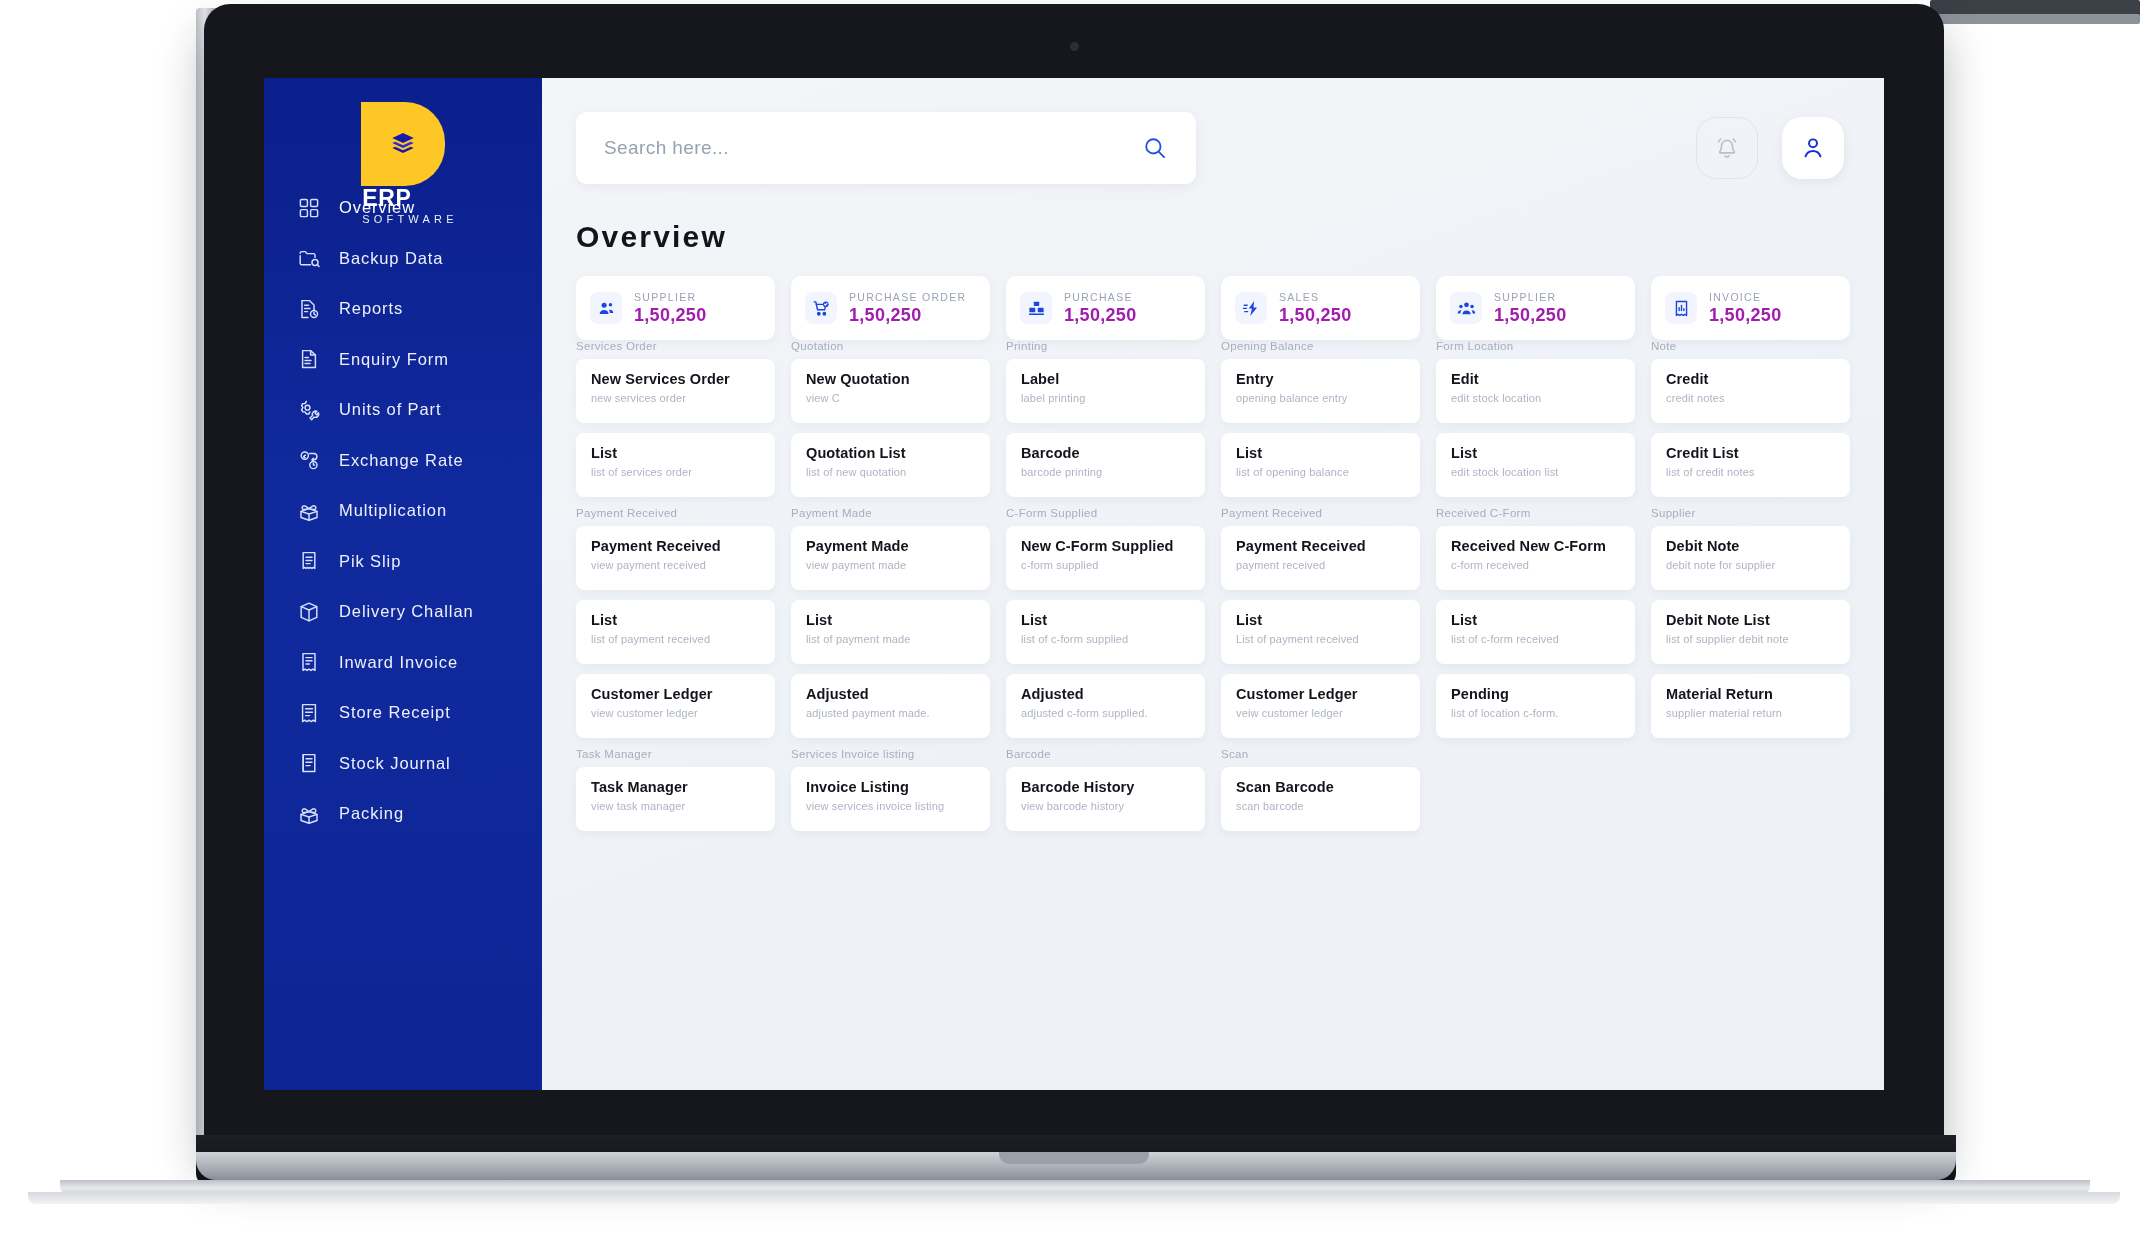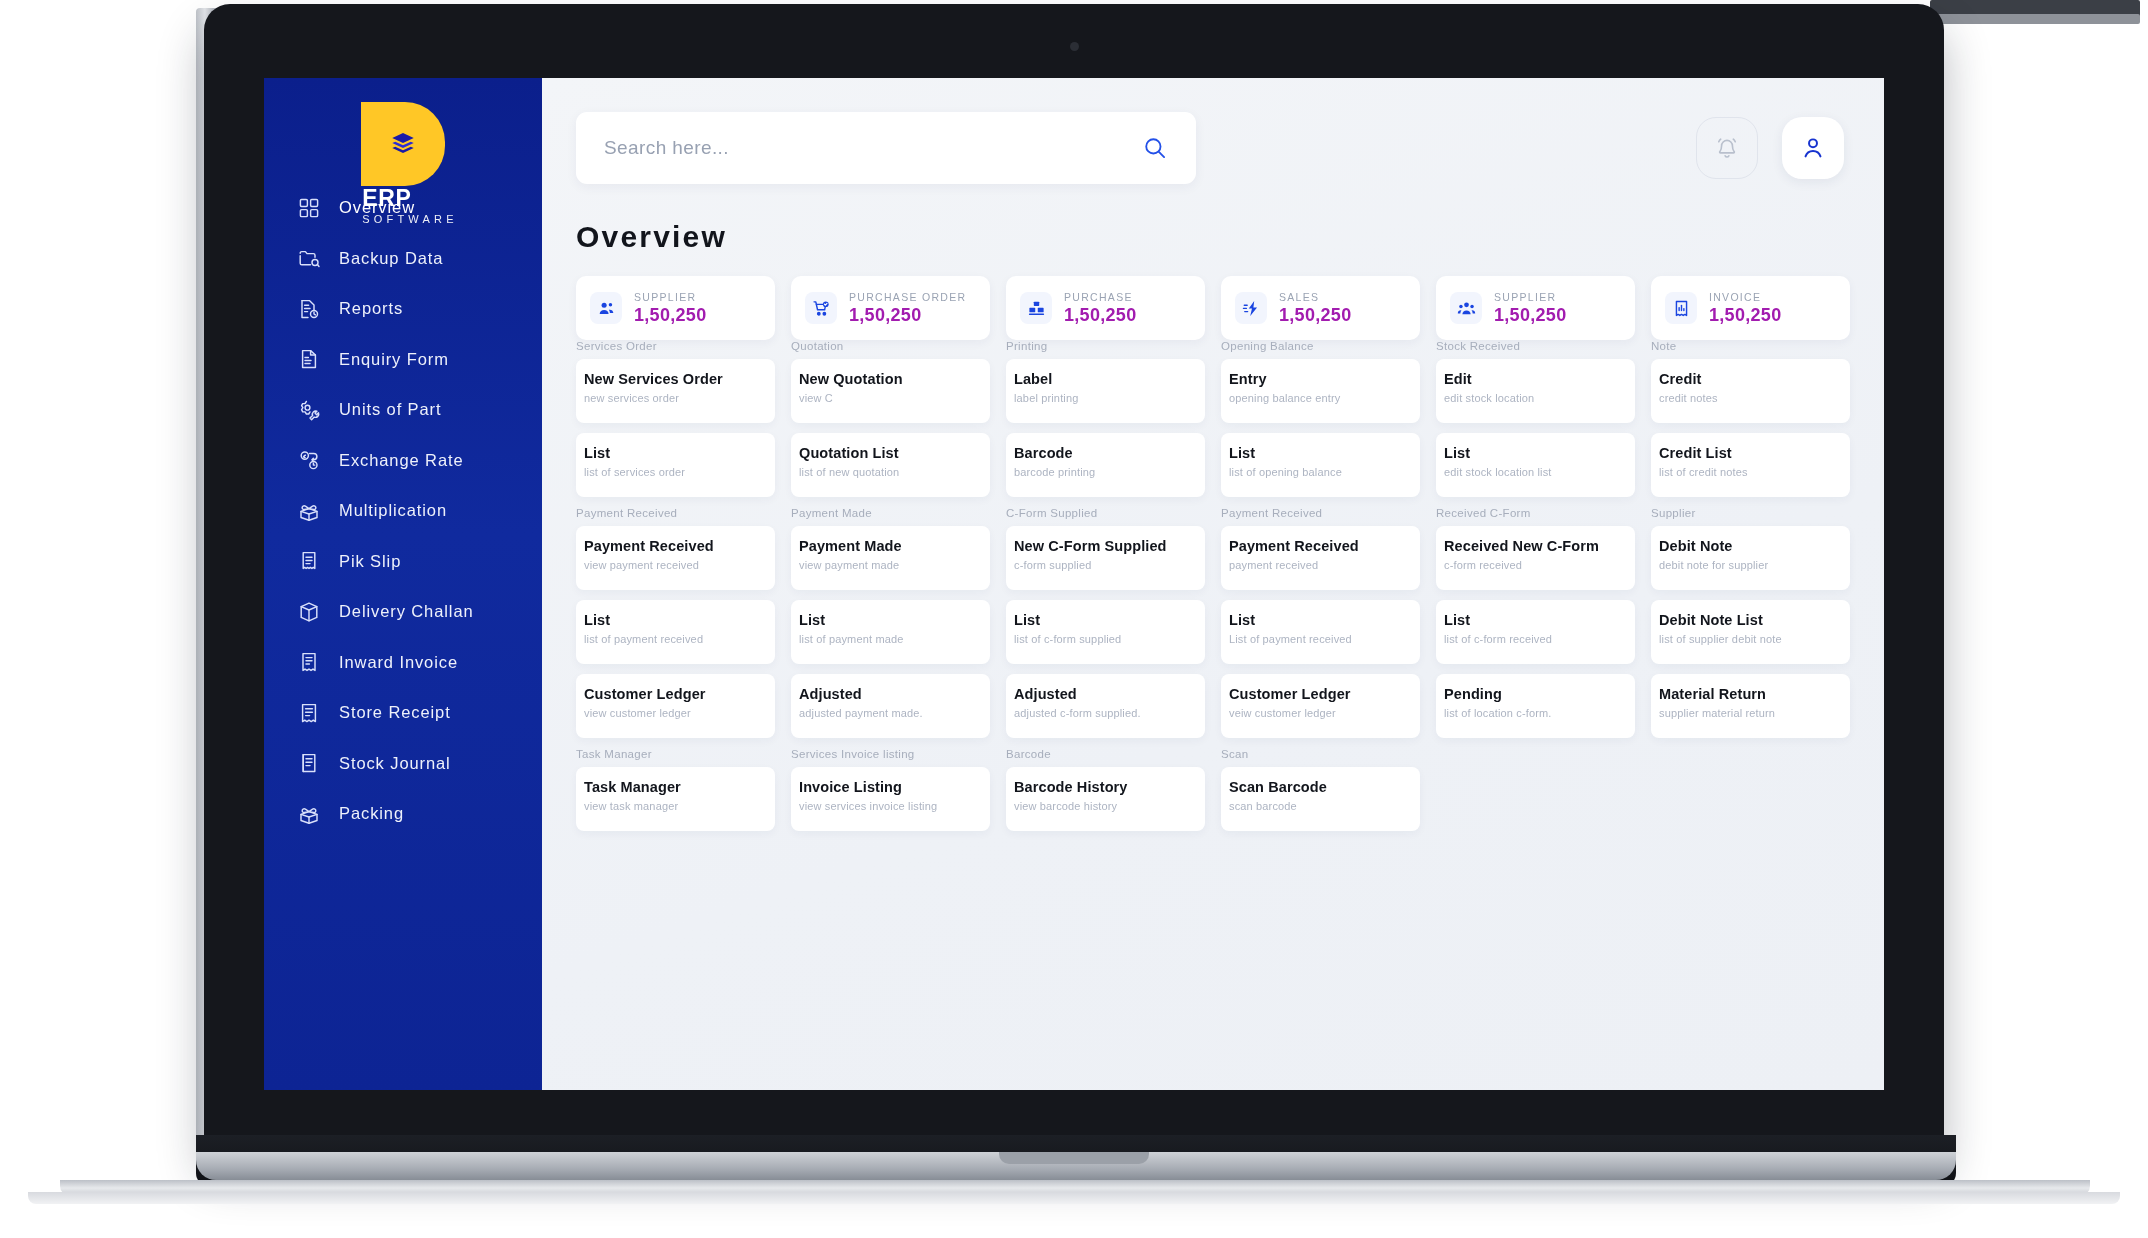--- a/index.html
+++ b/index.html
@@ -159,21 +159,21 @@
   
   .grid-block { }
   .grid-row-labels { display:flex; gap:16px; margin-bottom:7px; }
   .grid-row { display:flex; gap:16px; margin-bottom:10px; }
   .col { flex:1 1 0; min-width:0; }
   .group-label { font-size:11.5px; color:#a7aebc; letter-spacing:0.3px; }
 
   .tile {
     background:#ffffff; border-radius:8px; height:64px;
     box-shadow:0 3px 9px rgba(30,45,90,0.045);
-    padding:12px 16px 0 8px;
+    padding:12px 16px 0 15px;
   }
   .tile-title { font-size:14.5px; font-weight:bold; color:#12151c; letter-spacing:0.1px;
                 white-space:nowrap; overflow:hidden; text-overflow:ellipsis; }
   .tile-sub { font-size:11px; color:#adb4c2; margin-top:5px; letter-spacing:0.15px;
               white-space:nowrap; overflow:hidden; text-overflow:ellipsis; }
   .tile.empty { background:transparent; box-shadow:none; }
 </style>
 </head>
 <body>
 
@@ -496,21 +496,21 @@
               <div class="col">
                 <div class="group-label">Quotation</div>
               </div>
               <div class="col">
                 <div class="group-label">Printing</div>
               </div>
               <div class="col">
                 <div class="group-label">Opening Balance</div>
               </div>
               <div class="col">
-                <div class="group-label">Stock Received</div>
+                <div class="group-label">Form Location</div>
               </div>
               <div class="col">
                 <div class="group-label">Note</div>
               </div>
             </div>
             <div class="grid-row">
               <div class="col">
                 <div class="tile">
                   <div class="tile-title">New Services Order</div>
                   <div class="tile-sub">new services order</div>

